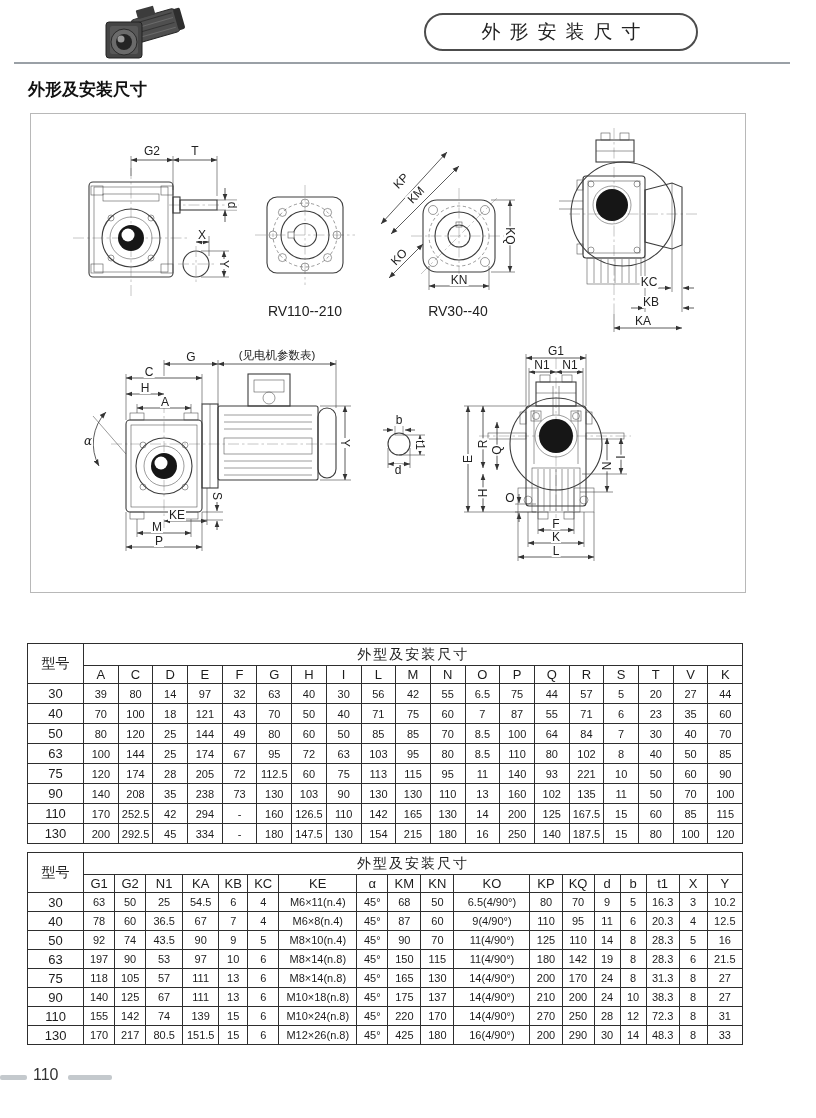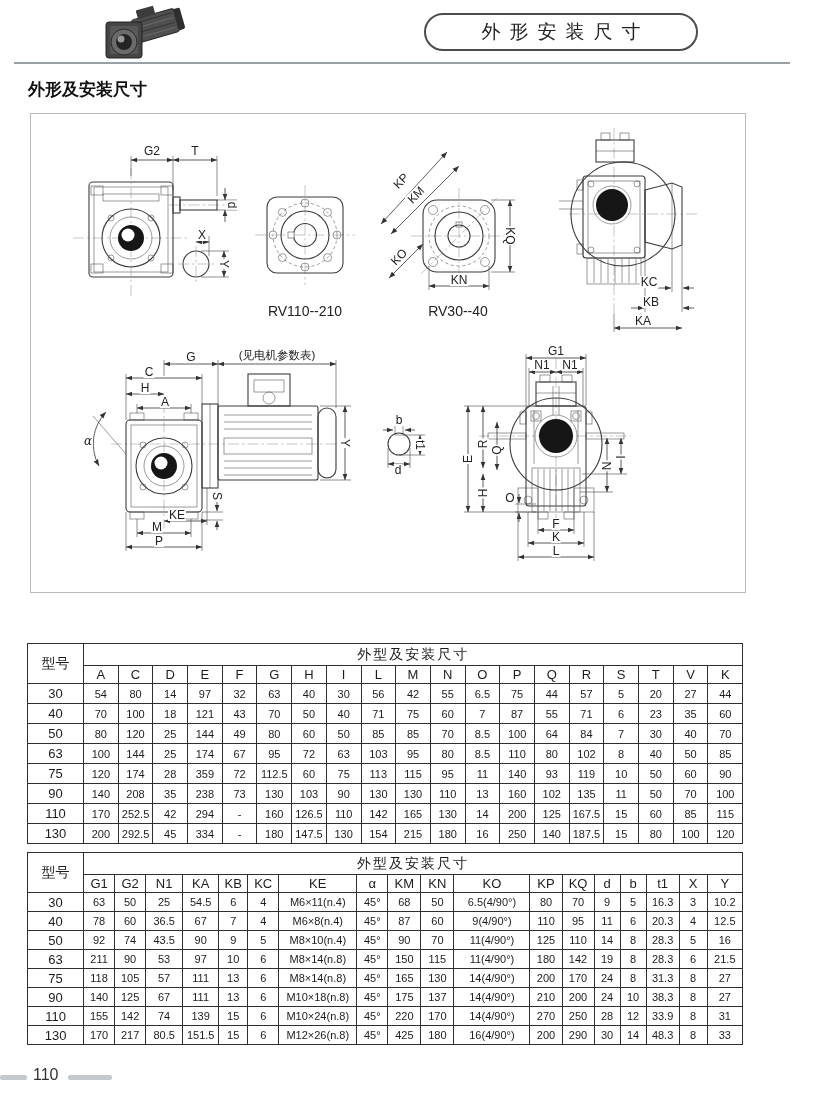--- a/index.html
+++ b/index.html
@@ -430,21 +430,21 @@
         <th>R</th>
         <th>S</th>
         <th>T</th>
         <th>V</th>
         <th>K</th>
       </tr>
   </thead>
   <tbody>
       <tr>
         <th class="model">30</th>
-        <td>54</td>
+        <td>39</td>
         <td>80</td>
         <td>14</td>
         <td>97</td>
         <td>32</td>
         <td>63</td>
         <td>40</td>
         <td>30</td>
         <td>56</td>
         <td>42</td>
         <td>55</td>
@@ -521,32 +521,32 @@
         <td>8</td>
         <td>40</td>
         <td>50</td>
         <td>85</td>
       </tr>
       <tr>
         <th class="model">75</th>
         <td>120</td>
         <td>174</td>
         <td>28</td>
-        <td>359</td>
+        <td>205</td>
         <td>72</td>
         <td>112.5</td>
         <td>60</td>
         <td>75</td>
         <td>113</td>
         <td>115</td>
         <td>95</td>
         <td>11</td>
         <td>140</td>
         <td>93</td>
-        <td>119</td>
+        <td>221</td>
         <td>10</td>
         <td>50</td>
         <td>60</td>
         <td>90</td>
       </tr>
       <tr>
         <th class="model">90</th>
         <td>140</td>
         <td>208</td>
         <td>35</td>
@@ -721,21 +721,21 @@
         <td>125</td>
         <td>110</td>
         <td>14</td>
         <td>8</td>
         <td>28.3</td>
         <td>5</td>
         <td>16</td>
       </tr>
       <tr>
         <th class="model">63</th>
-        <td>211</td>
+        <td>197</td>
         <td>90</td>
         <td>53</td>
         <td>97</td>
         <td>10</td>
         <td>6</td>
         <td>M8×14(n.8)</td>
         <td>45°</td>
         <td>150</td>
         <td>115</td>
         <td>11(4/90°)</td>
@@ -799,21 +799,21 @@
         <td>6</td>
         <td>M10×24(n.8)</td>
         <td>45°</td>
         <td>220</td>
         <td>170</td>
         <td>14(4/90°)</td>
         <td>270</td>
         <td>250</td>
         <td>28</td>
         <td>12</td>
-        <td>33.9</td>
+        <td>72.3</td>
         <td>8</td>
         <td>31</td>
       </tr>
       <tr>
         <th class="model">130</th>
         <td>170</td>
         <td>217</td>
         <td>80.5</td>
         <td>151.5</td>
         <td>15</td>

